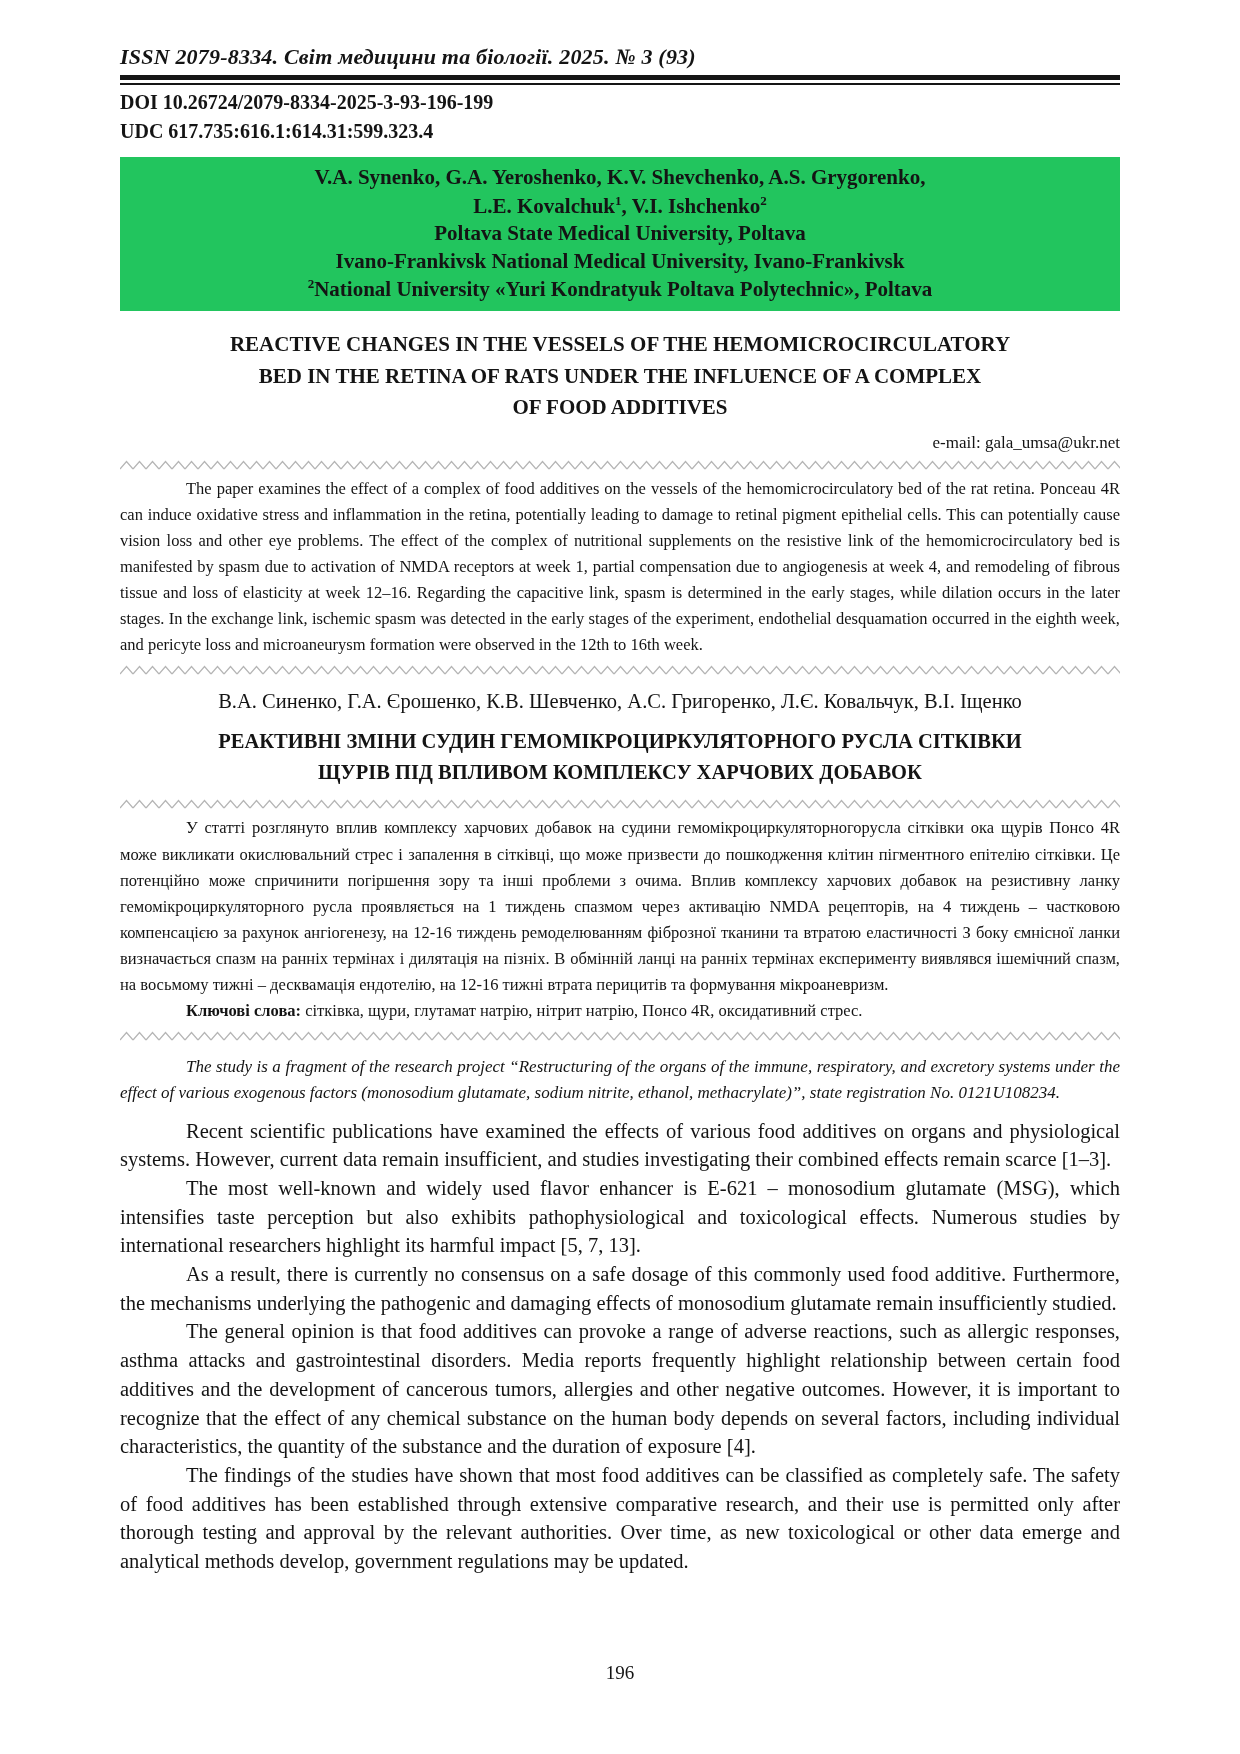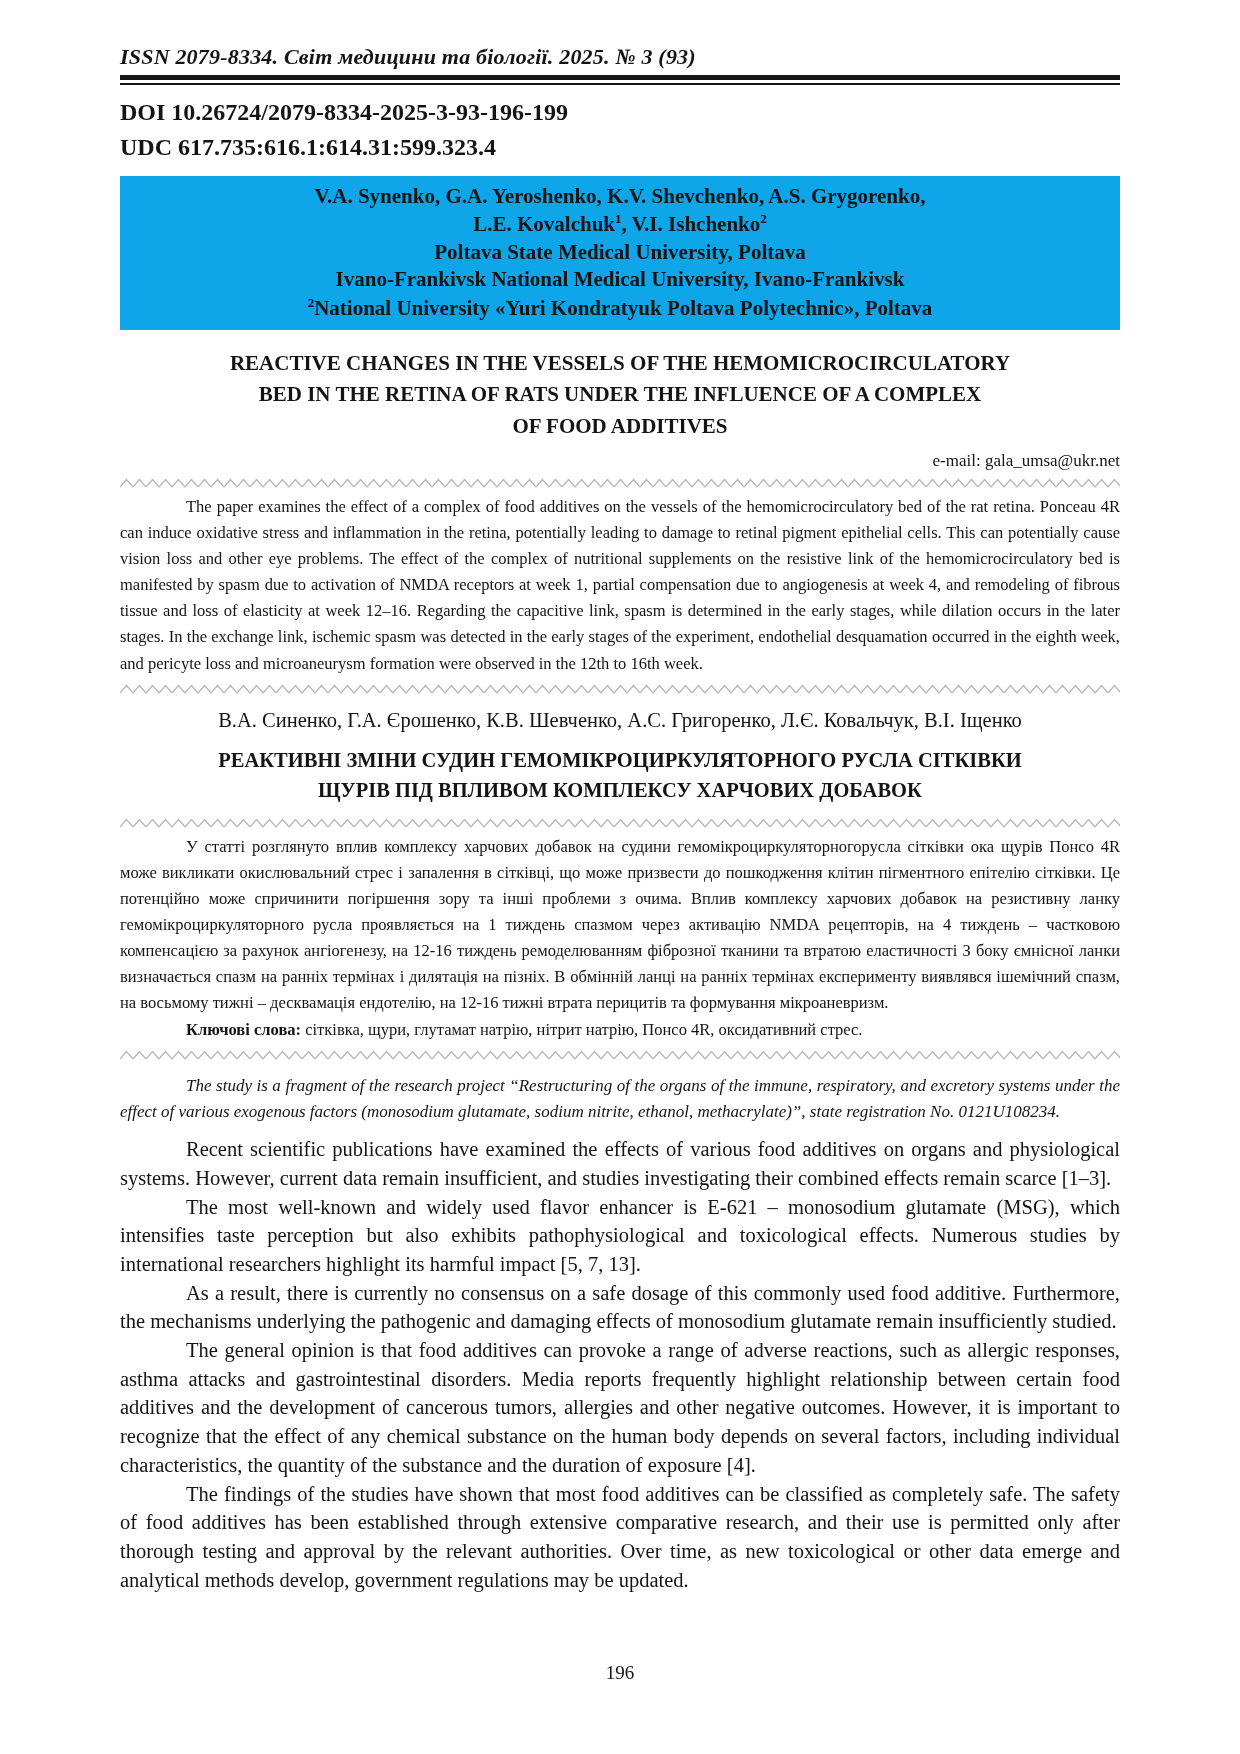--- a/index.html
+++ b/index.html
@@ -15,24 +15,24 @@
   }
   .issn-line {
     font-weight:bold; font-style:italic;
     font-size:22px; letter-spacing:0.2px;
   }
   .header-rule {
     margin-top:5px; height:3px;
     border-top:5px solid #151515;
     border-bottom:2px solid #151515;
   }
-  .doi-udc { margin-top:10px; font-weight:bold; font-size:24px; line-height:1.45; }
+  .doi-udc { margin-top:3px; font-weight:bold; font-size:20px; line-height:1.45; }
   .authors-block {
     margin-top:11px;
-    background:#0ea5e9;
+    background:#22c55e;
     text-align:center;
     font-weight:bold;
     font-size:21px;
     line-height:1.22;
     padding:7px 6px;
   }
   .authors-block .row { padding:1px 0; }
   sup { font-size:0.62em; }
   .title-en {
     margin-top:18px; text-align:center; font-weight:bold;

